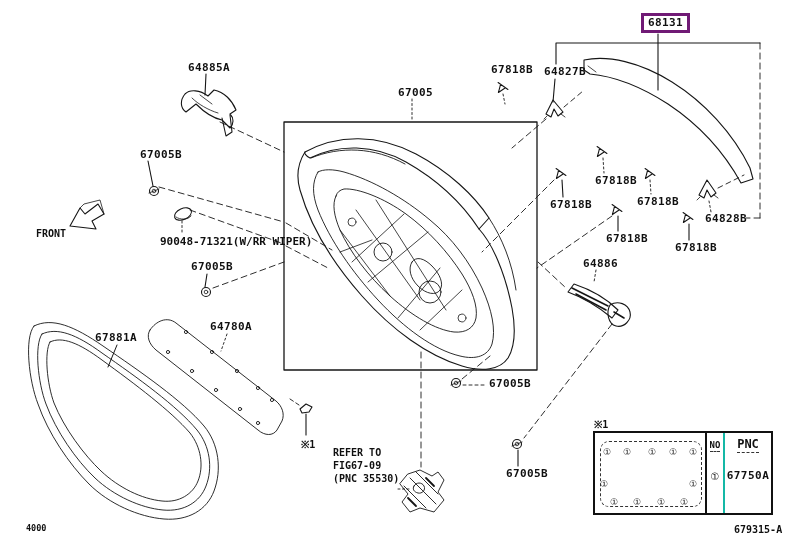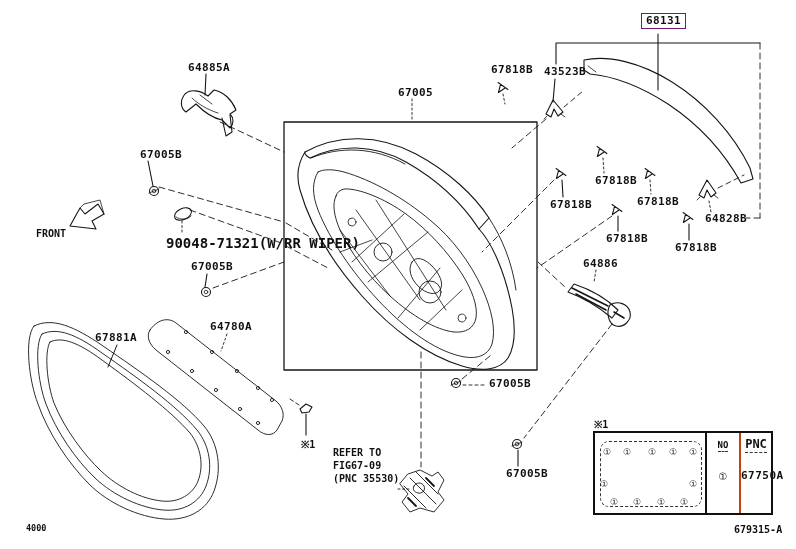--- a/index.html
+++ b/index.html
@@ -2,33 +2,33 @@
 <html><head>
 <meta charset="utf-8">
 <style>
   html,body{margin:0;padding:0;background:#ffffff;}
   #stage{position:relative;width:796px;height:549px;background:#ffffff;overflow:hidden;
          font-family:"DejaVu Sans Mono","Liberation Mono",monospace;color:#111;}
   #lineart{position:absolute;left:0;top:0;z-index:1;}
   #labels{position:absolute;left:0;top:0;width:796px;height:549px;z-index:2;}
   .plabel{position:absolute;font:bold 11px "DejaVu Sans Mono",monospace;color:#101010;
           white-space:nowrap;letter-spacing:.4px;line-height:12px;background:transparent;}
-  .plabel.hl{border:1px solid #701a75;padding:1px 4px;background:#fff;line-height:12px;}
+  .plabel.hl{border:3px solid #701a75;padding:1px 4px;background:#fff;line-height:12px;}
   .ann{position:absolute;font:bold 10px "DejaVu Sans Mono",monospace;color:#101010;white-space:nowrap;}
   .ann.small{font-size:9px;letter-spacing:0;}
   .figref{line-height:13px;}
   
   #ptable{position:absolute;left:593px;top:431px;width:180px;height:84px;border:2px solid #111;
           display:flex;z-index:2;background:#fff;box-sizing:border-box;}
   #ptable .panel-cell{position:relative;width:112px;border-right:2px solid #111;box-sizing:border-box;}
   #ptable .panel-outline{position:absolute;left:5px;top:8px;width:100px;height:64px;
           border:1px dashed #333;border-radius:9px;}
   #ptable .mark{position:absolute;font:9px "DejaVu Sans",sans-serif;color:#222;
           transform:translate(-50%,-50%);line-height:9px;}
-  #ptable .no-col{position:relative;width:34px;border-right:2px solid #c2410c;box-sizing:border-box;text-align:center;}
+  #ptable .no-col{position:relative;width:18px;border-right:2px solid #14b8a6;box-sizing:border-box;text-align:center;}
   #ptable .pnc-col{position:relative;flex:1;text-align:center;}
   #ptable .hdr{display:inline-block;font:bold 9px "DejaVu Sans Mono",monospace;margin-top:3px;
           border-bottom:1px dashed #333;padding-bottom:1px;}
   #ptable .no-val{position:absolute;left:0;right:0;top:38px;font:10px "DejaVu Sans",sans-serif;}
   #ptable .pnc-val{position:absolute;left:0;right:0;top:36px;font:bold 11px "DejaVu Sans Mono",monospace;letter-spacing:.5px;}
 </style>
 </head>
 <body>
 
 <div id="stage">
@@ -217,36 +217,36 @@
 
     <g stroke-width="0.9">
       <path d="M408,474 L420,470 L432,476 L438,472 L444,480 L438,492 L444,500 L434,512 L420,508 L410,512 L402,502 L408,494 L400,484 Z"></path>
       <path d="M410,478 L436,504 M416,472 L438,494 M404,486 L426,508 M414,486 C416,482 422,482 424,486 C426,490 422,494 418,493 C414,492 412,489 414,486 Z"></path>
       <path d="M426,478 L434,486 M408,498 L416,506" stroke-width="1.8"></path>
     </g>
   </svg>
 
   <div id="labels">
     <div class="ann" style="left:36px;top:228px;">FRONT</div>
-    <div class="ann small" style="left:166px;top:235px;font-size:14px;">90048-71321(W/RR WIPER)</div>
+    <div class="ann small" style="left:160px;top:235px;font-size:11px;">90048-71321(W/RR WIPER)</div>
     <div class="ann figref" style="left:333px;top:446px;">
       <div>REFER TO</div>
       <div>FIG67-09</div>
       <div>(PNC 35530)</div>
     </div>
     <div class="ann" style="left:301px;top:437px;">※1</div>
     <div class="ann" style="left:594px;top:417px;">※1</div>
     <div class="ann small" style="left:26px;top:523px;font-size:8.5px;">4000</div>
     <div class="ann" style="left:734px;top:524px;">679315-A</div>
   <div class="plabel" style="left: 188px; top: 62px;">64885A</div>
       <div class="plabel" style="left: 140px; top: 149px;">67005B</div>
       <div class="plabel" style="left: 191px; top: 261px;">67005B</div>
       <div class="plabel" style="left: 398px; top: 87px;">67005</div>
       <div class="plabel" style="left: 491px; top: 64px;">67818B</div>
-      <div class="plabel" style="left: 544px; top: 66px;">43523B</div>
+      <div class="plabel" style="left: 544px; top: 66px;">64827B</div>
       <div class="plabel hl" style="left: 641px; top: 13px;">68131</div>
       <div class="plabel" style="left: 595px; top: 175px;">67818B</div>
       <div class="plabel" style="left: 550px; top: 199px;">67818B</div>
       <div class="plabel" style="left: 637px; top: 196px;">67818B</div>
       <div class="plabel" style="left: 606px; top: 233px;">67818B</div>
       <div class="plabel" style="left: 675px; top: 242px;">67818B</div>
       <div class="plabel" style="left: 705px; top: 213px;">64828B</div>
       <div class="plabel" style="left: 583px; top: 258px; text-align: center;">64886</div>
       <div class="plabel" style="left: 489px; top: 378px;">67005B</div>
       <div class="plabel" style="left: 506px; top: 468px;">67005B</div>

